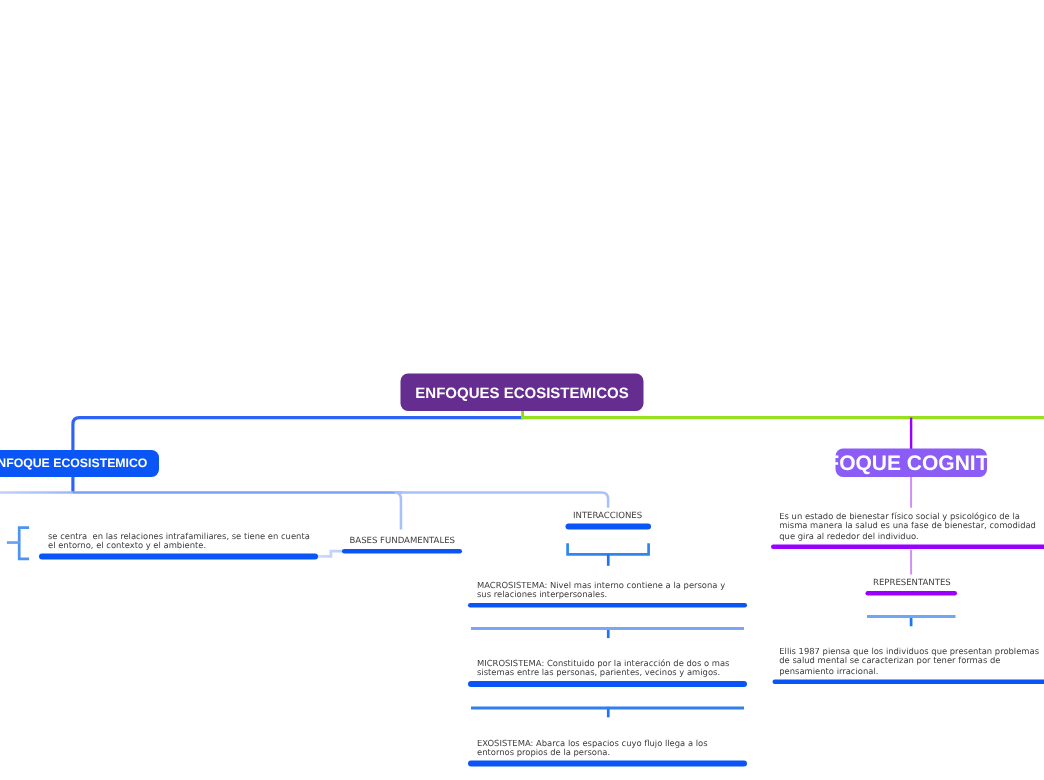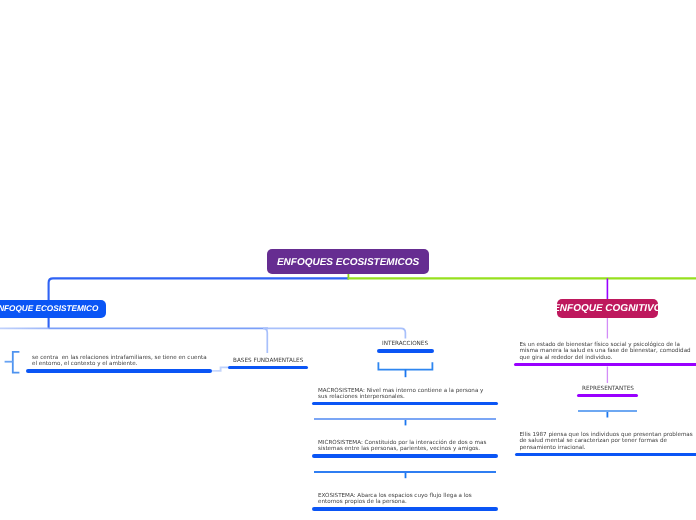--- a/index.html
+++ b/index.html
@@ -5,21 +5,21 @@
 <style>
   html,body{margin:0;padding:0;background:#ffffff;}
   body{width:696px;height:520px;overflow:hidden;
        font-family:"Liberation Sans",sans-serif;
        -webkit-font-smoothing:antialiased;text-rendering:geometricPrecision;}
   #canvas{position:relative;width:696px;height:520px;background:#fff;}
   svg.lines{position:absolute;left:0;top:0;width:696px;height:520px;}
 
   .node{position:absolute;border-radius:5px;color:#fff;
         font-weight:bold;display:flex;align-items:center;justify-content:center;
-        white-space:nowrap;box-sizing:border-box;font-style:italic;}
+        white-space:nowrap;box-sizing:border-box;}
 
   .topic{position:absolute;white-space:nowrap;color:#3d3d3d;
          font-size:5.7px;font-family:"DejaVu Sans",sans-serif;line-height:6px;}
   .para{position:absolute;color:#3d3d3d;font-size:5.6px;line-height:1.1;font-family:"DejaVu Sans",sans-serif;}
 </style>
 </head>
 <body>
 
 <div id="canvas">
 
@@ -63,21 +63,21 @@
   </svg>
 
   <div class="node" style="left:267px;top:248.5px;width:162px;height:25px;background:#662d91;font-size:10px;padding-top:3px;">
     <span>ENFOQUES ECOSISTEMICOS</span>
   </div>
 
   <div class="node" style="left:-14.5px;top:299.8px;width:120px;height:18.2px;background:#0a55f5;font-size:8.2px;padding-bottom:0.5px;">
     <span>ENFOQUE ECOSISTEMICO</span>
   </div>
 
-  <div class="node" style="left:556.9px;top:299.4px;width:100.8px;height:18.2px;background:#be185d;font-size:10px;padding-bottom:0.5px;">
+  <div class="node" style="left:556.9px;top:299.4px;width:100.8px;height:18.2px;background:#8b5cf6;font-size:14px;padding-bottom:0.5px;">
     <span>ENFOQUE COGNITIVO</span>
   </div>
 
   <div class="para" style="left:32px;top:355px;width:178px;line-height:6.1px;">
     <span style="white-space:pre-wrap">se centra  en las relaciones intrafamiliares, se tiene en cuenta el entorno, el contexto y el ambiente.</span>
   </div>
   <div style="position:absolute;left:26.2px;top:369.2px;width:185.5px;height:3.5px;background:#0a55f5;border-radius:2px;"></div>
 
   <div class="topic" style="left:233px;top:358px;">
     <span>BASES FUNDAMENTALES</span>

